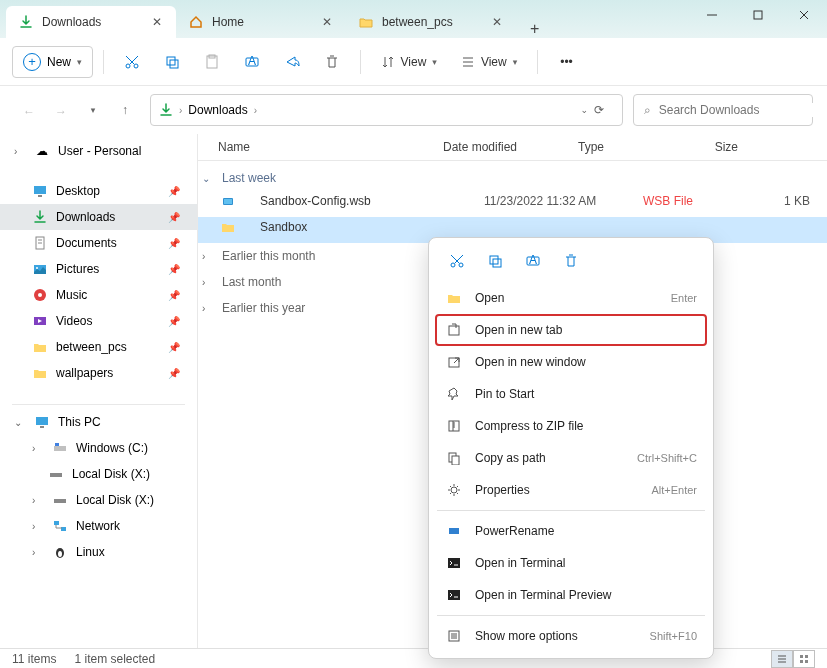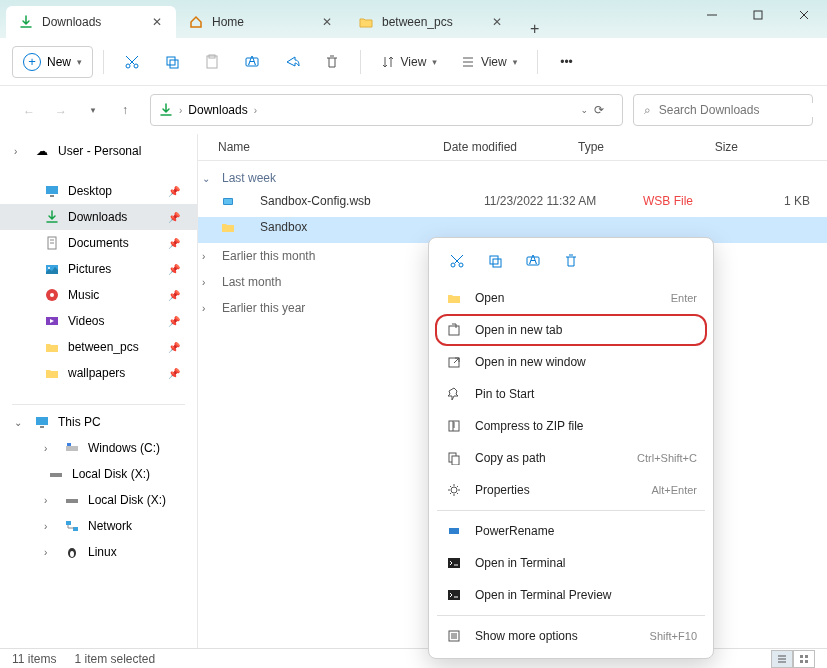--- a/index.html
+++ b/index.html
@@ -31,21 +31,21 @@
     .nav-btn.disabled { color: #c0c0c0; }
     .address { flex: 1; display: flex; align-items: center; padding: 4px 8px; border: 1px solid #d0d0d0; border-radius: 4px; gap: 6px; height: 32px; }
     .address-refresh { width: 20px; color: #666; cursor: pointer; }
     .search-box { width: 180px; display: flex; align-items: center; padding: 4px 10px; border: 1px solid #d0d0d0; border-radius: 4px; gap: 8px; height: 32px; color: #888; }
     .search-box input { border: none; outline: none; flex: 1; color: #888; font-size: 12px; }
     
     .main { display: flex; height: calc(100% - 154px); }
     .sidebar { width: 220px; border-right: 1px solid #e8e8e8; padding: 4px 0; overflow-y: auto; }
     .nav-item { display: flex; align-items: center; padding: 5px 8px 5px 14px; gap: 8px; cursor: pointer; position: relative; height: 26px; }
     .nav-item.active { background: #e5e8ea; }
-    .nav-item.sub { padding-left: 44px; }
+    .nav-item.sub { padding-left: 32px; }
     .nav-item.sub2 { padding-left: 48px; }
     .nav-item .chev { width: 12px; color: #666; font-size: 10px; }
     .nav-item .icon { width: 16px; height: 16px; display: flex; align-items: center; justify-content: center; }
     .nav-item .pin { margin-left: auto; color: #aaa; font-size: 10px; padding-right: 8px; }
     .nav-spacer { height: 14px; }
     
     .content { flex: 1; position: relative; }
     .col-header { display: flex; padding: 6px 0 6px 20px; border-bottom: 1px solid #e8e8e8; font-size: 12px; color: #444; }
     .col-name { width: 225px; }
     .col-date { width: 135px; }
@@ -60,21 +60,21 @@
     .file-icon { width: 16px; height: 16px; display: flex; align-items: center; justify-content: center; }
     .file-name { width: 200px; font-size: 12px; color: #333; }
     .file-date { width: 135px; font-size: 12px; color: #555; }
     .file-type { width: 100px; font-size: 12px; color: #ef4444; }
     .file-size { width: 60px; text-align: center; font-size: 12px; color: #555; }
     
     .context-menu { position: absolute; left: 428px; top: 237px; width: 286px; background: #fff; border: 1px solid #d0d0d0; border-radius: 8px; box-shadow: 0 8px 24px rgba(0,0,0,0.18); padding: 6px; z-index: 100; }
     .ctx-top-row { display: flex; gap: 2px; padding: 2px 4px 6px; }
     .ctx-top-btn { width: 36px; height: 30px; display: flex; align-items: center; justify-content: center; color: #0078d4; cursor: pointer; border-radius: 4px; }
     .ctx-item { display: flex; align-items: center; padding: 7px 10px; gap: 12px; cursor: pointer; border-radius: 4px; font-size: 13px; color: #222; }
-    .ctx-item.highlighted { border: 2.5px solid #d43030; border-radius: 12px; padding: 5px 8px; }
+    .ctx-item.highlighted { border: 2.5px solid #d43030; border-radius: 4px; padding: 5px 8px; }
     .ctx-icon { width: 18px; height: 18px; display: flex; align-items: center; justify-content: center; color: #555; }
     .ctx-label { flex: 1; }
     .ctx-accel { font-size: 11px; color: #888; }
     .ctx-sep { height: 1px; background: #e0e0e0; margin: 4px 2px; }
     
     .statusbar { height: 20px; border-top: 1px solid #e0e0e0; display: flex; align-items: center; padding: 0 12px; gap: 18px; font-size: 11px; color: #555; }
     .statusbar .view-toggle { margin-left: auto; display: flex; }
     .vt-btn { width: 22px; height: 18px; border: 1px solid #c0c0c0; display: flex; align-items: center; justify-content: center; }
     .vt-btn.active { background: #e0e8f0; }
     

